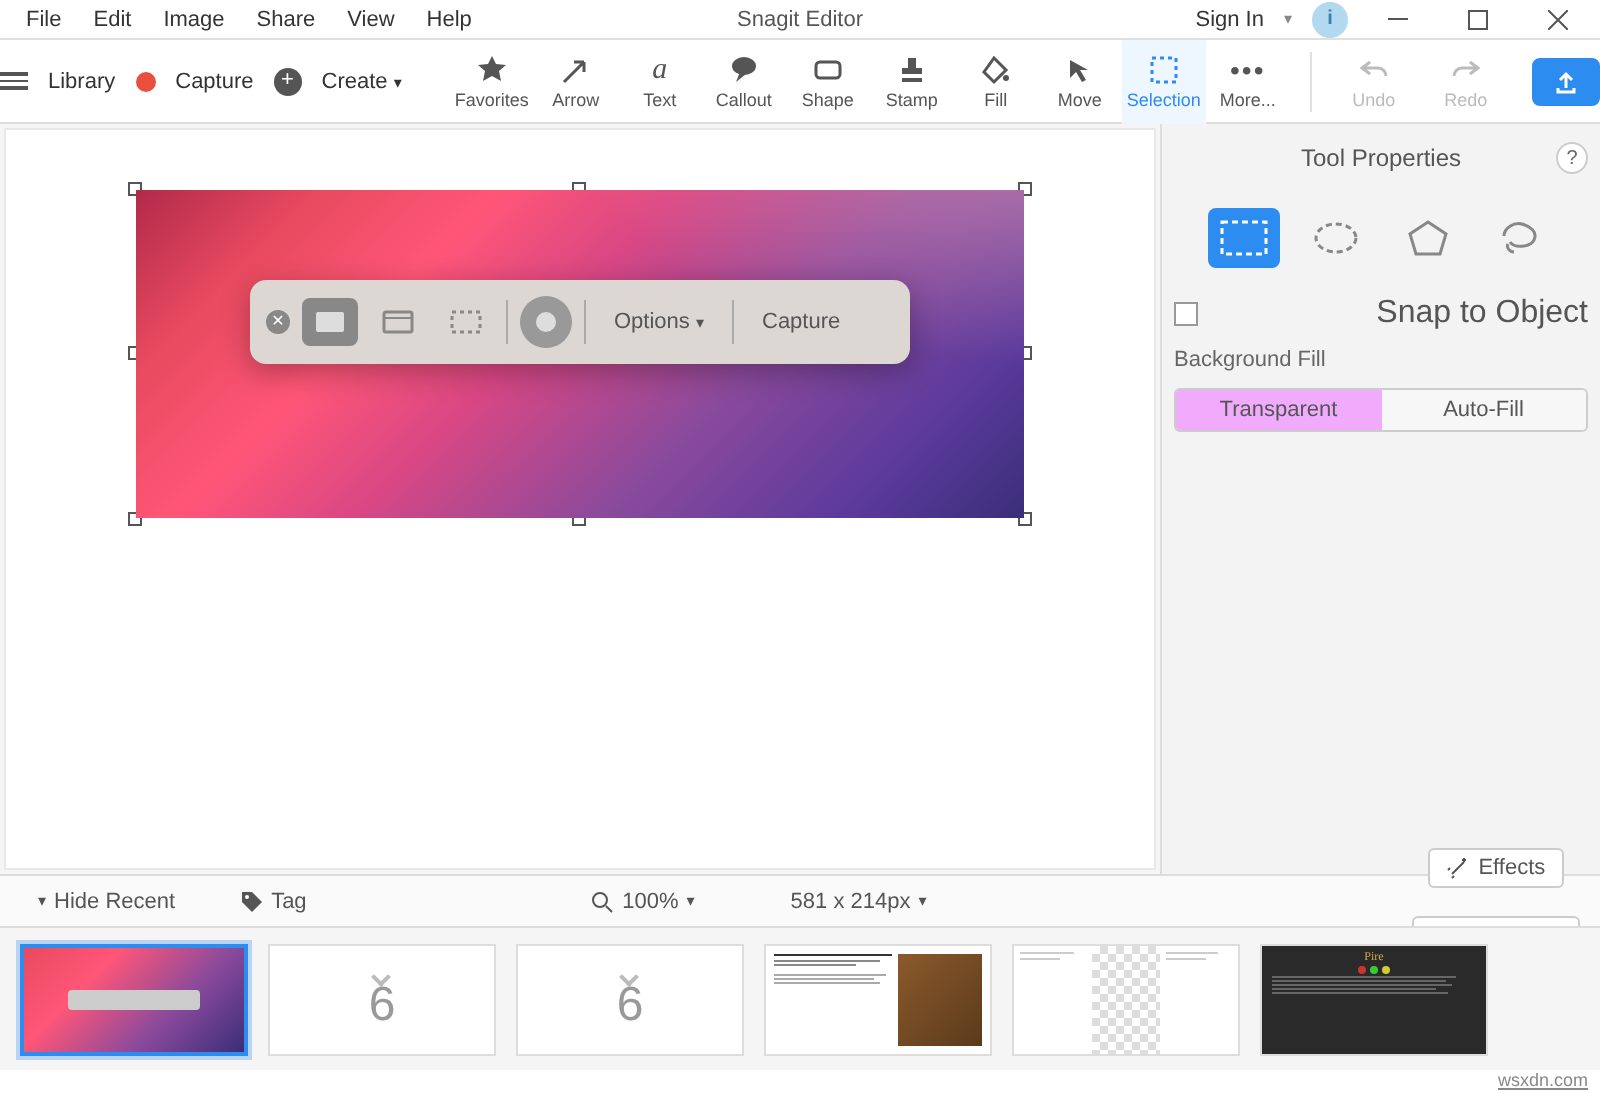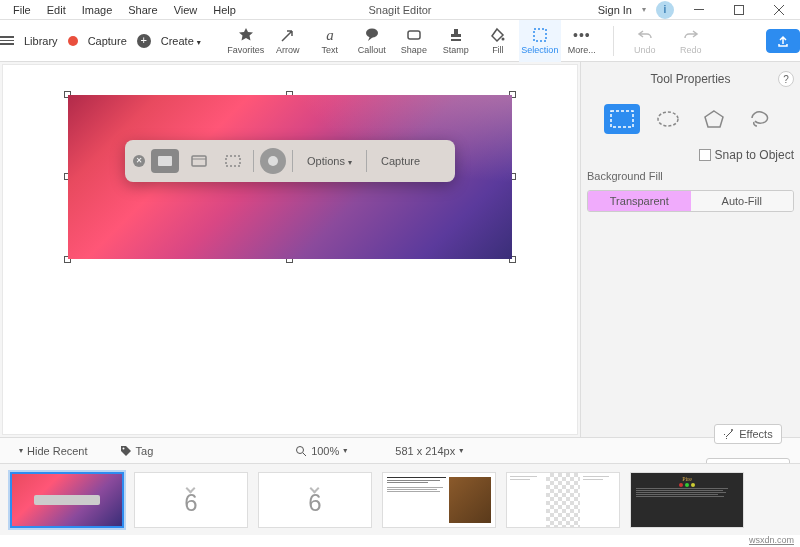--- a/index.html
+++ b/index.html
@@ -42,21 +42,21 @@
 .cap-rec { width: 26px; height: 26px; border-radius: 50%; background: #999; display: flex; align-items: center; justify-content: center; }
 .cap-rec-inner { width: 10px; height: 10px; border-radius: 50%; background: #ddd; }
 .cap-txt { font-size: 11px; color: #555; padding: 0 8px; }
 .props { width: 220px; background: #f3f3f3; border-left: 1px solid #ddd; padding: 6px; display: flex; flex-direction: column; gap: 8px; }
 .props-hdr { display: flex; align-items: center; justify-content: center; position: relative; padding: 4px 0; }
 .props-title { font-size: 12px; color: #555; }
 .help-circle { position: absolute; right: 0; width: 16px; height: 16px; border-radius: 50%; background: #fff; border: 1px solid #ccc; display: flex; align-items: center; justify-content: center; font-size: 10px; color: #666; }
 .shape-row { display: flex; gap: 10px; justify-content: center; padding: 6px 0; }
 .shape { width: 36px; height: 30px; display: flex; align-items: center; justify-content: center; border-radius: 4px; }
 .shape.active { background: #2d8cf0; }
-.snap-row { display: flex; align-items: center; justify-content: flex-end; gap: 4px; font-size: 12px; color: #555; }
+.snap-row { display: flex; align-items: center; justify-content: space-between; gap: 4px; font-size: 16px; color: #555; }
 .snap-cb { width: 12px; height: 12px; border: 1px solid #999; background: #fff; }
 .bgfill-lbl { font-size: 11px; color: #666; }
 .seg { display: flex; border: 1px solid #ccc; border-radius: 3px; overflow: hidden; }
 .seg-btn { flex: 1; padding: 4px 0; text-align: center; font-size: 11px; background: #f7f7f7; color: #555; }
 .seg-btn.active { background: #f0abfc; }
 .statusbar { height: 26px; background: #fafafa; border-top: 1px solid #ddd; display: flex; align-items: center; padding: 0 10px; gap: 14px; font-size: 11px; color: #555; }
 .sb-left, .sb-mid, .sb-right { display: flex; align-items: center; gap: 14px; }
 .sb-mid { margin-left: auto; margin-right: auto; gap: 30px; }
 .sb-right { margin-left: auto; flex-direction: column; }
 .sb-btn { display: flex; align-items: center; gap: 4px; padding: 3px 8px; border: 1px solid transparent; border-radius: 3px; }
@@ -164,20 +164,28 @@
         <span class="tool-lbl">Stamp</span>
       </div>
     <div class="tool">
         <div class="tool-ico">
           <svg width="16" height="16">
             <path d="M7 2L13 8L7 14L2 9z" fill="none" stroke="#555" stroke-width="1.5"></path>
             <circle cx="13" cy="12" r="1.5" fill="#555"></circle>
           </svg>
         </div>
         <span class="tool-lbl">Fill</span>
+      </div>
+    <div class="tool">
+        <div class="tool-ico">
+          <svg width="16" height="16">
+            <path d="M3 3L3 12L6 9L9 14L11 13L8 8L12 8z" fill="#555"></path>
+          </svg>
+        </div>
+        <span class="tool-lbl">Move</span>
       </div>
     <div class="tool sel">
         <div class="tool-ico">
           <svg width="16" height="16">
             <rect x="2" y="2" width="12" height="12" fill="none" stroke="#2d8cf0" stroke-width="1.5" stroke-dasharray="2 2"></rect>
           </svg>
         </div>
         <span class="tool-lbl" style="color:#2d8cf0">Selection</span>
       </div>
     <div class="tool">

